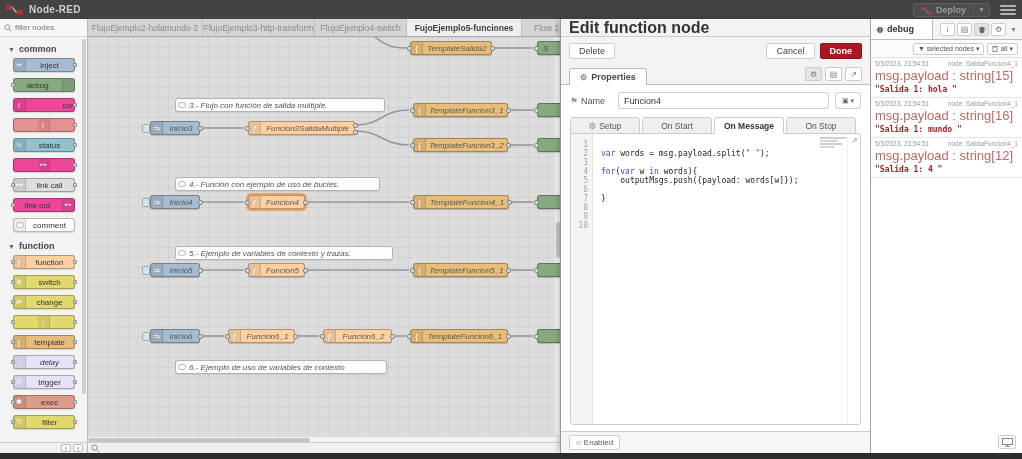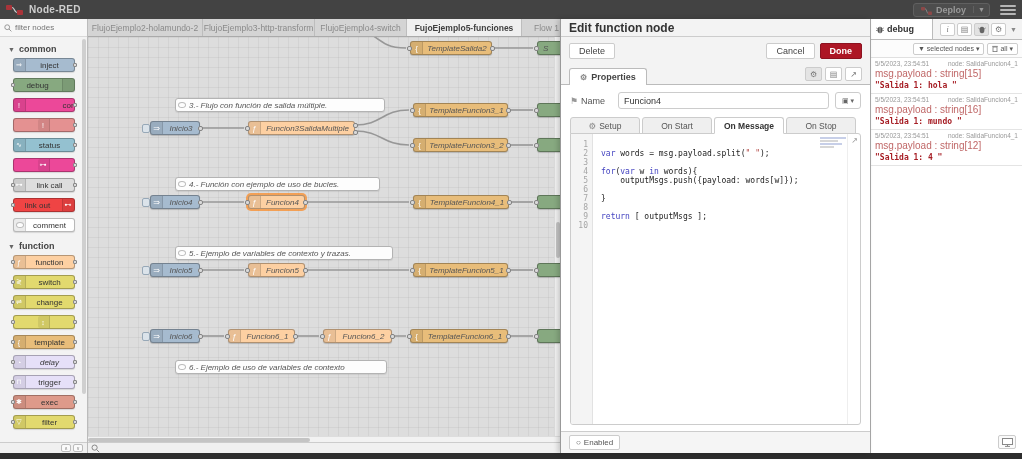--- a/index.html
+++ b/index.html
@@ -61,21 +61,21 @@
   .port.r1 { right:-4px; top:1px; } .port.r2 { right:-4px; top:8px; }
   .inject-btn { position:absolute; left:-9px; top:2px; width:8px; height:9px; background:#dbe3ea; border:1px solid #97a8b7; border-radius:2px; cursor:pointer; }
   .vscroll { position:absolute; right:0; top:0; bottom:0; width:6px; background:#f2f2f2; border-left:1px solid #ddd; }
   .vscroll .thumb { position:absolute; left:1px; width:4px; height:36px; top:185px; background:#c4c4c4; border-radius:2px; }
   .hscroll { height:6px; background:#f2f2f2; border-top:1px solid #ddd; position:relative; }
   .hscroll .thumb { position:absolute; left:0; top:1px; height:4px; width:222px; background:#c4c4c4; border-radius:2px; }
   .canvas-footer { height:11px; background:#f0f0f0; border-top:1px solid #ccc; display:flex; align-items:center; padding:0 3px; }
 
   
   .tray { width:310px; background:#fff; border-left:1px solid #999; box-shadow:-2px 0 5px rgba(0,0,0,.18); display:flex; flex-direction:column; position:relative; z-index:5; }
-  .tray-header { height:18px; background:#f3f3f3; border-bottom:1px solid #ccc; display:flex; align-items:center; padding:0 8px; font-size:12px; font-weight:bold; color:#333; }
+  .tray-header { height:18px; background:#f3f3f3; border-bottom:1px solid #ccc; display:flex; align-items:center; padding:0 8px; font-size:16px; font-weight:bold; color:#333; }
   .tray-btnrow { height:27px; background:#f3f3f3; display:flex; align-items:center; padding:0 8px; gap:5px; }
   .btn { height:16px; padding:0 9px; font-size:9px; color:#444; background:#fff; border:1px solid #ccc; border-radius:2px; display:flex; align-items:center; cursor:pointer; }
   .btn.primary { background:#ad1625; border-color:#8c1220; color:#fff; font-weight:bold; }
   .tray-proprow { height:21px; background:#f3f3f3; border-bottom:1px solid #bbb; display:flex; align-items:flex-end; padding:0 8px; }
   .prop-tab { height:17px; background:#fff; border:1px solid #bbb; border-bottom:none; border-radius:3px 3px 0 0; display:flex; align-items:center; gap:4px; padding:0 10px; font-size:9px; font-weight:bold; color:#444; position:relative; top:1px; }
   .prop-spacer { flex:1; }
   .sq-btn { width:17px; height:14px; border:1px solid #ccc; background:#fff; border-radius:2px; font-size:8px; color:#777; display:flex; align-items:center; justify-content:center; margin-left:3px; margin-bottom:3px; cursor:pointer; }
   .sq-btn.on { background:#e4e4e4; }
   .tray-form { flex:1; padding:7px 9px 0 9px; display:flex; flex-direction:column; }
   .name-row { display:flex; align-items:center; gap:6px; margin-bottom:8px; }
@@ -107,21 +107,21 @@
   .sb-tab { width:62px; background:#fff; border-right:1px solid #bbb; display:flex; align-items:center; gap:3px; padding:0 5px; font-size:9px; font-weight:bold; color:#333; }
   .sb-icons { flex:1; display:flex; align-items:center; justify-content:flex-end; gap:2px; padding:0 3px; }
   .sb-ibtn { width:15px; height:13px; border:1px solid #ccc; background:#fff; border-radius:2px; font-size:8px; color:#777; display:flex; align-items:center; justify-content:center; cursor:pointer; }
   .sb-ibtn.on { background:#e2e2e2; }
   .sb-caret { font-size:7px; color:#888; padding:0 2px; cursor:pointer; }
   .sb-filter { height:18px; border-bottom:1px solid #e0e0e0; display:flex; align-items:center; justify-content:flex-end; gap:3px; padding:0 4px; background:#fcfcfc; }
   .sb-fbtn { height:12px; border:1px solid #ccc; border-radius:2px; background:#fff; font-size:7px; color:#555; display:flex; align-items:center; gap:2px; padding:0 4px; cursor:pointer; }
   .sb-msgs { flex:1; overflow:hidden; }
   .dmsg { border-bottom:1px solid #e4e4e4; padding:2px 4px 3px 4px; }
   .dmeta { display:flex; justify-content:space-between; font-size:6.5px; color:#999; }
-  .dprop { font-size:10px; color:#c06868; margin-top:1px; }
+  .dprop { font-size:13px; color:#c06868; margin-top:1px; }
   .dval { font:bold 8px "DejaVu Sans Mono", monospace; color:#a61d24; margin-top:2px; }
   .sb-window-btn { position:absolute; right:6px; bottom:4px; width:18px; height:14px; border:1px solid #ccc; border-radius:2px; background:#fafafa; display:flex; align-items:center; justify-content:center; cursor:pointer; }
 
   .statusbar { height:6px; background:#2d2d2d; }
 
   .magsvg { display:block; }
 </style>
 </head>
 <body>
 
@@ -198,21 +198,21 @@
           <span class="strip left">⊶</span>
           <span class="plabel">link in</span>
           <span class="pport pr"></span>
         </div>
         <div class="pal-item" style="background: rgb(221, 221, 221); border-color: rgba(0, 0, 0, 0.28);">
           <span class="strip left">⊶</span>
           <span class="plabel">link call</span>
           <span class="pport pl"></span>
           <span class="pport pr"></span>
         </div>
-        <div class="pal-item" style="background: #ef4444; border-color: rgba(0, 0, 0, 0.28); align-items: center;">
+        <div class="pal-item" style="background: #ec4899; border-color: rgba(0, 0, 0, 0.28); align-items: center;">
           <span class="plabel">link out</span>
           <span class="strip right">⊷</span>
           <span class="pport pl"></span>
         </div>
         <div class="pal-item" style="background: rgb(255, 255, 255); border-color: rgba(0, 0, 0, 0.28);">
           <span class="strip left">
             <span class="bubble"></span>
           </span>
           <span class="plabel">comment</span>
         </div>
@@ -521,21 +521,20 @@
           </div>
         <div class="code">
             <div>&nbsp;</div>
             <div><span class="kw">var</span> words = msg.payload.split(<span class="str">" "</span>);</div>
             <div>&nbsp;</div>
             <div><span class="kw">for</span>(<span class="kw">var</span> w <span class="kw">in</span> words){</div>
             <div>    outputMsgs.push({payload: words[w]});</div>
             <div>&nbsp;</div>
             <div>}</div>
             <div>&nbsp;</div>
-            <div><span class="kw">return</span> [ outputMsgs ];</div>
           </div>
         <div class="minimap">
             <i></i>
             <i></i>
             <i></i>
             <i></i>
           </div>
         <div class="ed-vscroll"></div>
         <div class="editor-expand">↗</div>
       </div>

